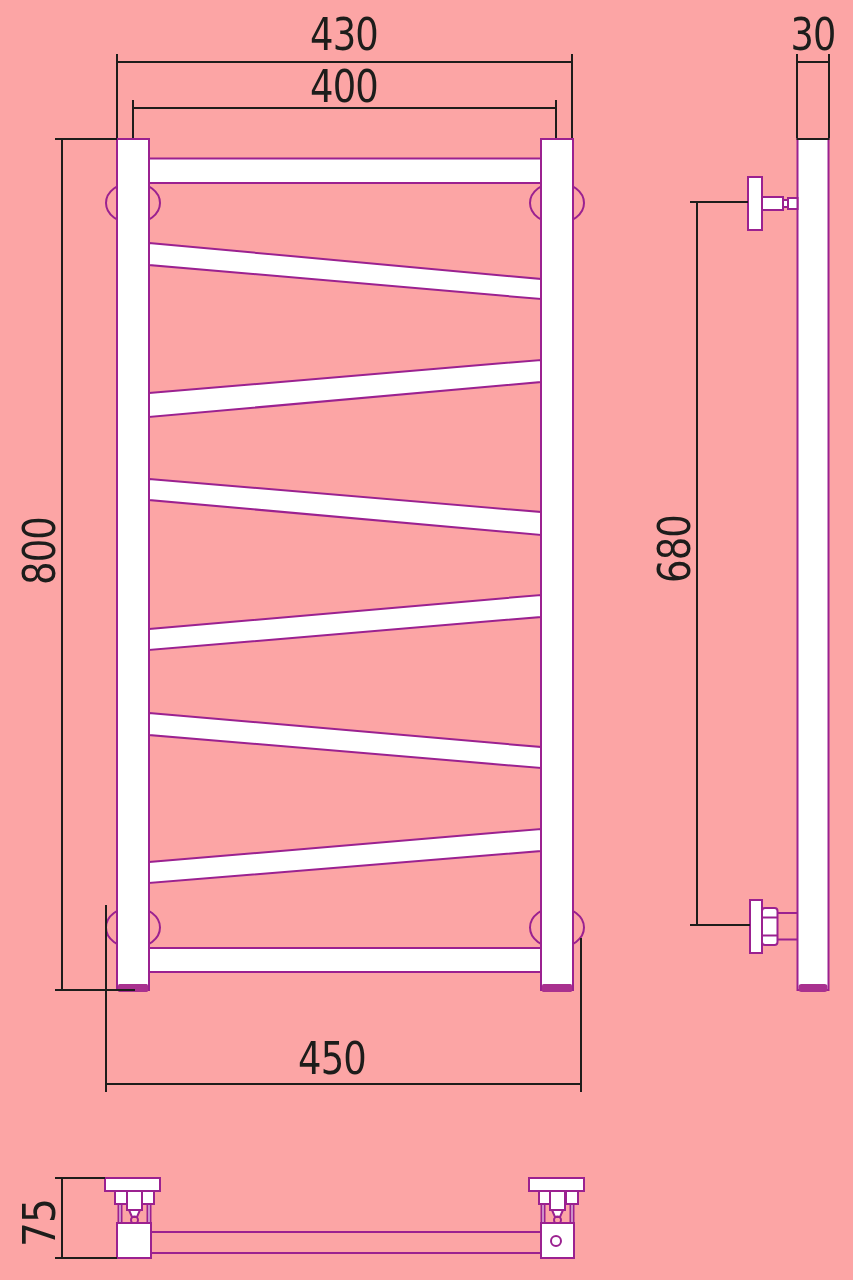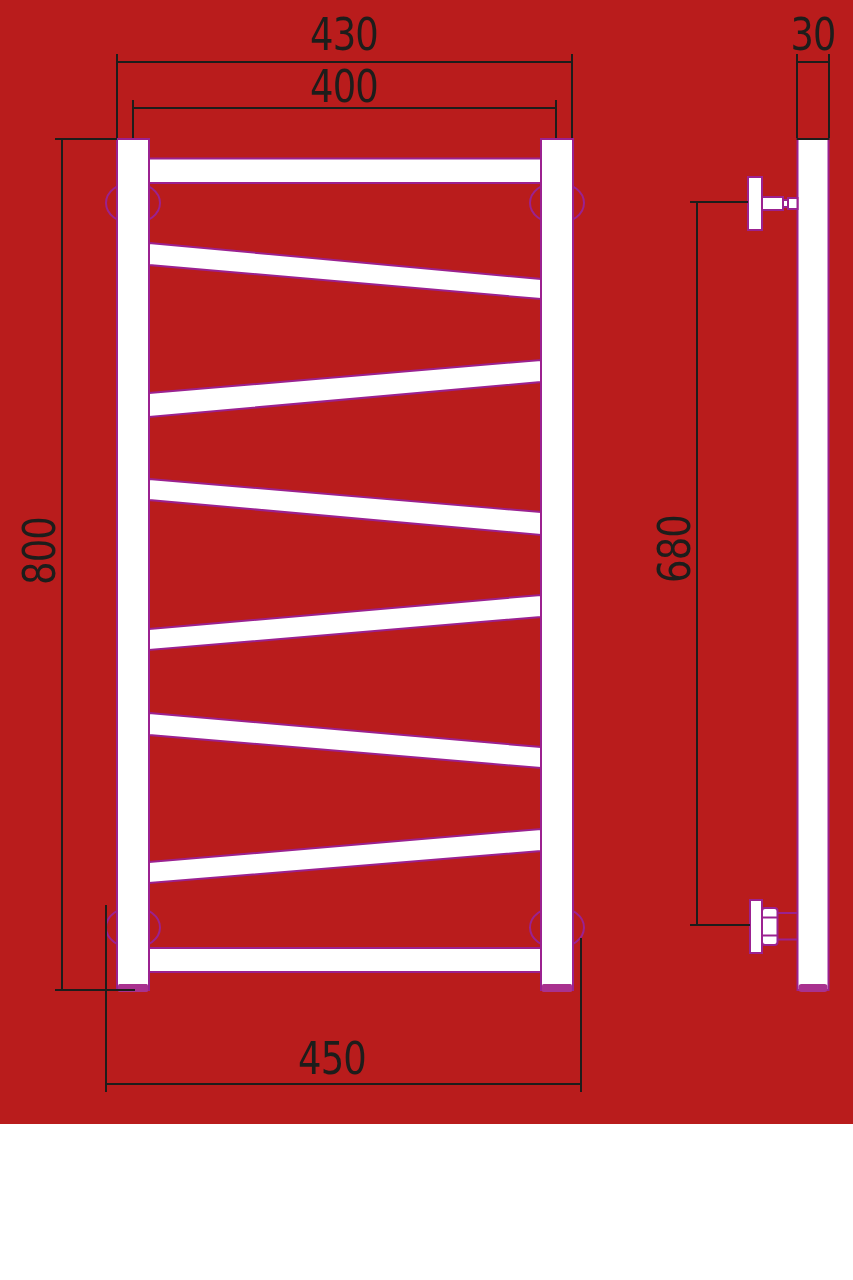--- a/index.html
+++ b/index.html
@@ -1,20 +1,20 @@
 <!DOCTYPE html>
 <html><head>
 <meta charset="utf-8">
 <style>
   html, body { margin: 0; padding: 0; background: #ffffff; }
   .canvas {
     position: relative;
     width: 853px;
-    height: 1124px;
-    background: #b91c1c;
+    height: 1280px;
+    background: #fca5a5;
     font-family: "DejaVu Sans", "Liberation Sans", sans-serif;
     overflow: hidden;
   }
   svg { display: block; }
   
   .m   { stroke: #9B2190; stroke-width: 2; fill: #ffffff; }
   .mln { stroke: #9B2190; stroke-width: 2; fill: none; }
   .cap { fill: #A9318F; stroke: none; }
   
   .k   { stroke: #1D1D1B; stroke-width: 2; fill: none; }

